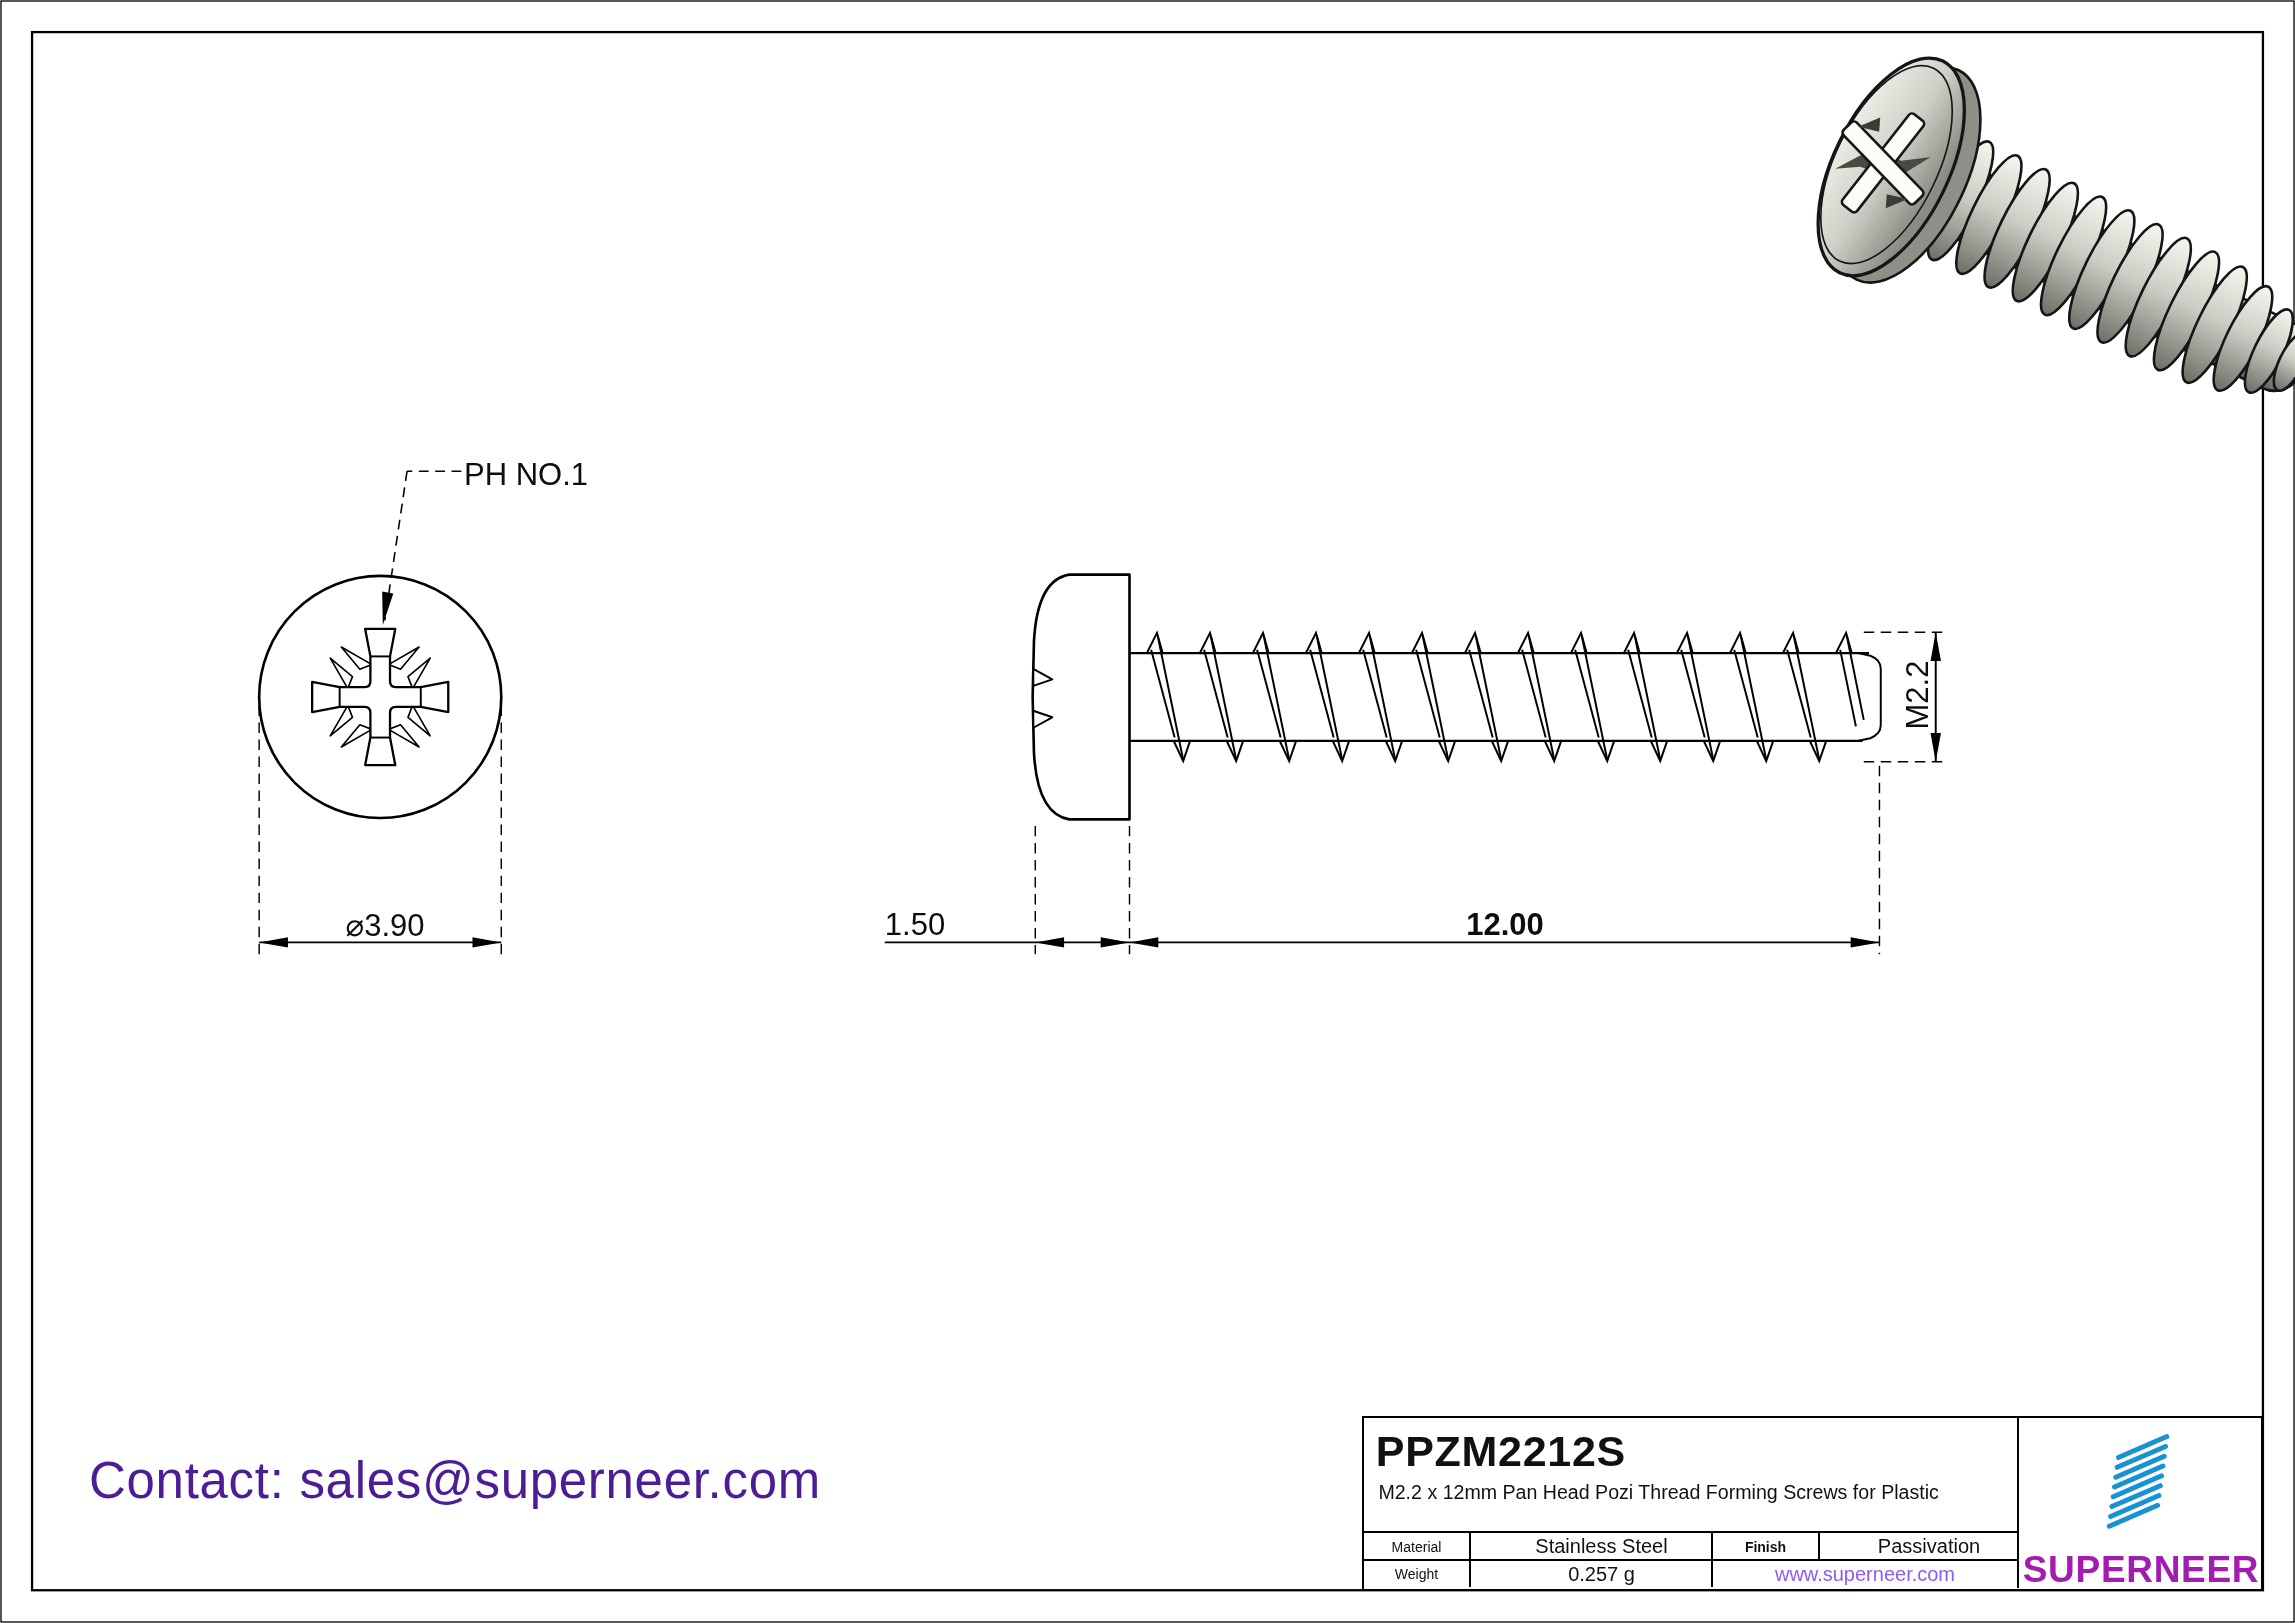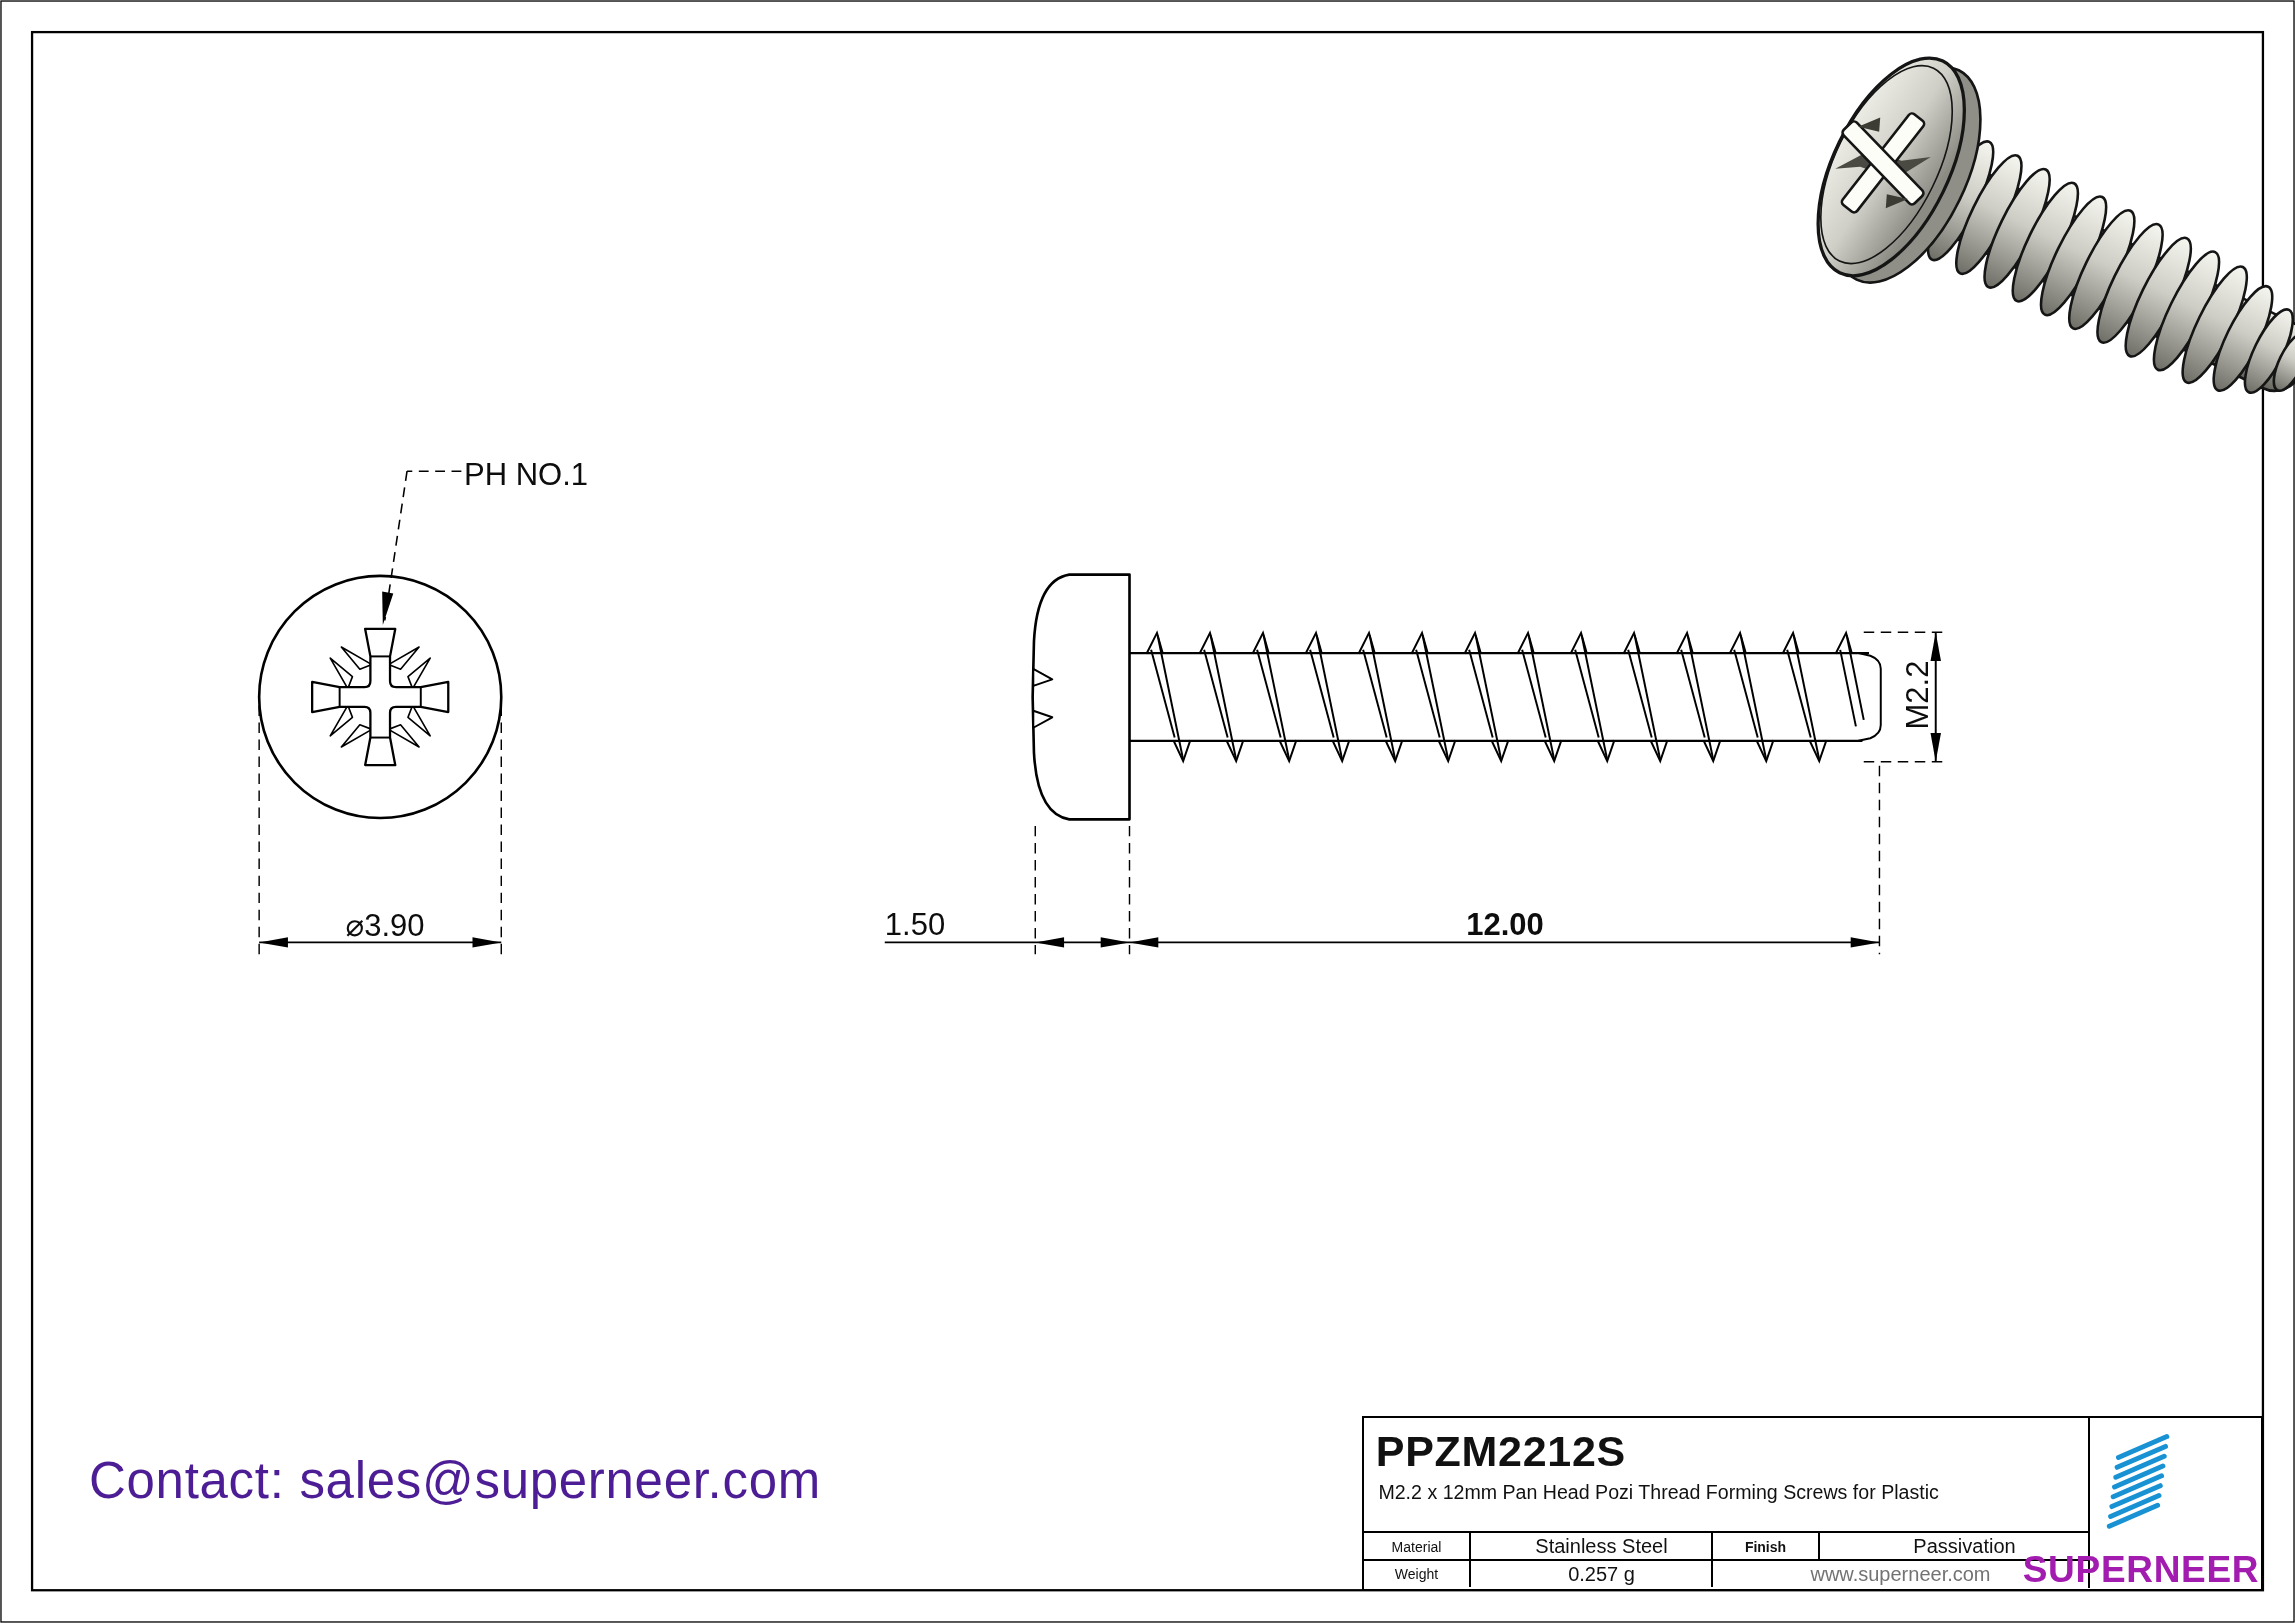--- a/index.html
+++ b/index.html
@@ -7,32 +7,32 @@
          font-family:"Liberation Sans",sans-serif;color:#111;}
   .sheet svg{position:absolute;left:0;top:0;}
   .lbl{position:absolute;white-space:nowrap;color:#0d0d0d;}
   .dimtext{font-size:31px;transform:translateX(-50%);}
   .m22{font-size:31px;transform:translate(-50%,-50%) rotate(-90deg);}
   .ph{font-size:31px;}
   .contact{left:89px;top:1451px;font-size:51px;letter-spacing:0.7px;color:#4c1d95;}
   
   .tb{position:absolute;left:1362px;top:1416px;width:901px;height:175px;
       border:2.6px solid #000;box-sizing:border-box;background:#fff;}
-  .tb-main{position:absolute;left:0;top:0;width:726px;height:170px;border-right:2px solid #000;box-sizing:border-box;}
+  .tb-main{position:absolute;left:0;top:0;width:655px;height:170px;border-right:2px solid #000;box-sizing:border-box;}
   .tb-head{position:absolute;left:0;top:0;width:100%;height:113px;}
   .tb-part{position:absolute;left:11.8px;top:9.2px;font-size:43px;font-weight:bold;letter-spacing:0.7px;}
   .tb-desc{position:absolute;left:14.4px;top:63px;font-size:19.6px;}
   .tb-row{position:absolute;left:0;width:100%;height:29px;display:flex;box-sizing:border-box;border-top:2px solid #000;}
   .tb-row1{top:113px;}
   .tb-row2{top:141px;height:28px;}
   .cell{display:flex;align-items:center;justify-content:center;box-sizing:border-box;height:100%;}
   .cb{border-right:2px solid #000;}
   .lab{font-size:14px;}
   .val{font-size:20px;margin-left:21px;}
-  .link{font-size:20px;color:#737373;}
+  .link{font-size:20px;color:#8b5cf6;}
   .tb-logo{position:absolute;left:655px;top:0;width:244px;height:170px;}
   .brand{position:absolute;left:50%;top:131px;transform:translateX(-50%);
          font-size:37px;font-weight:bold;letter-spacing:0.7px;color:#a21caf;}
 </style>
 </head>
 <body>
 
 <div class="sheet">
 
   <svg width="2295" height="1623" viewBox="0 0 3507 2480">

